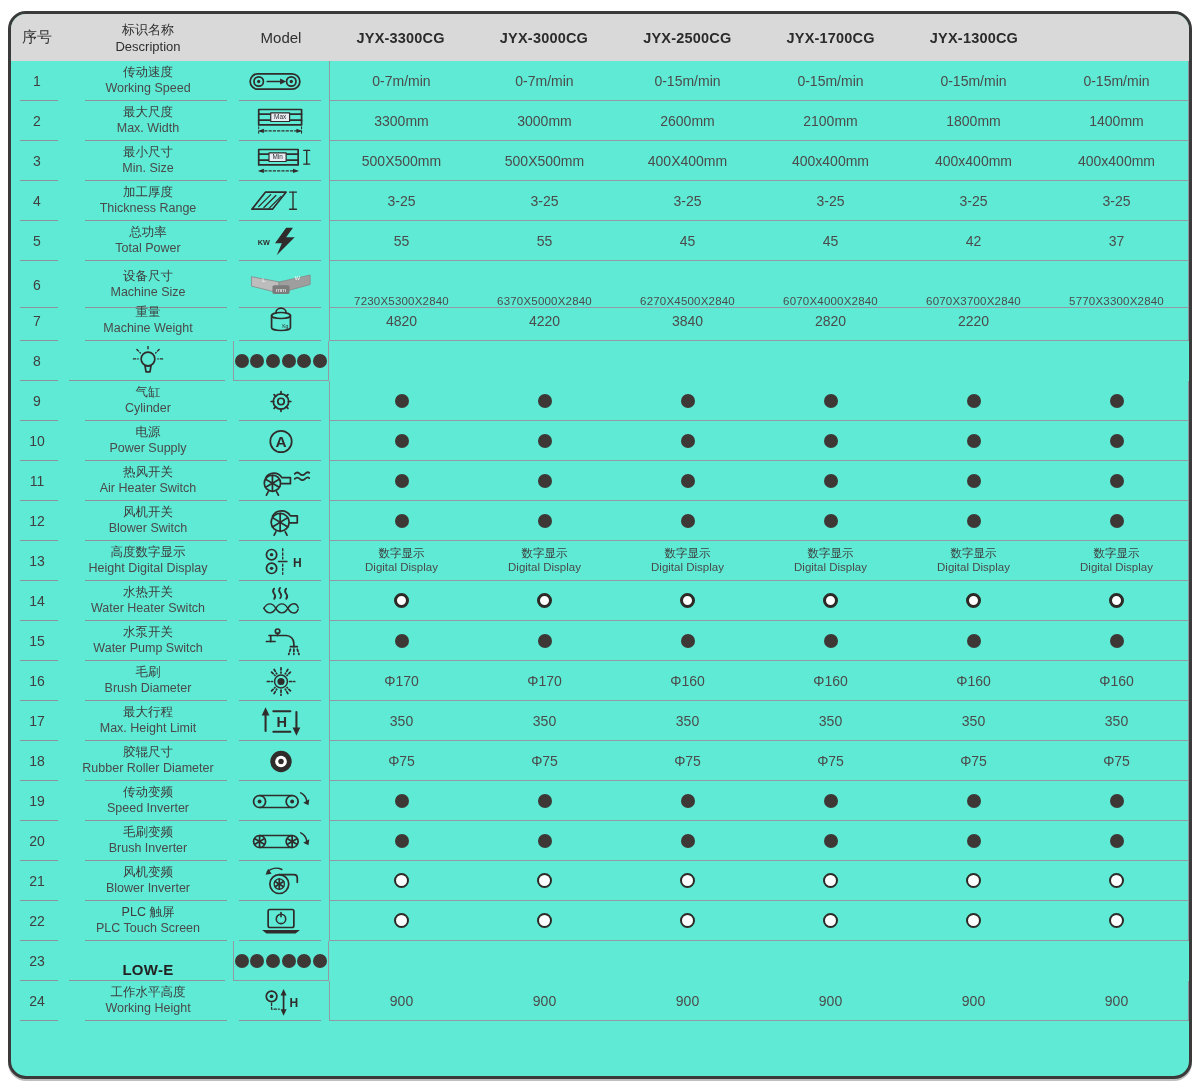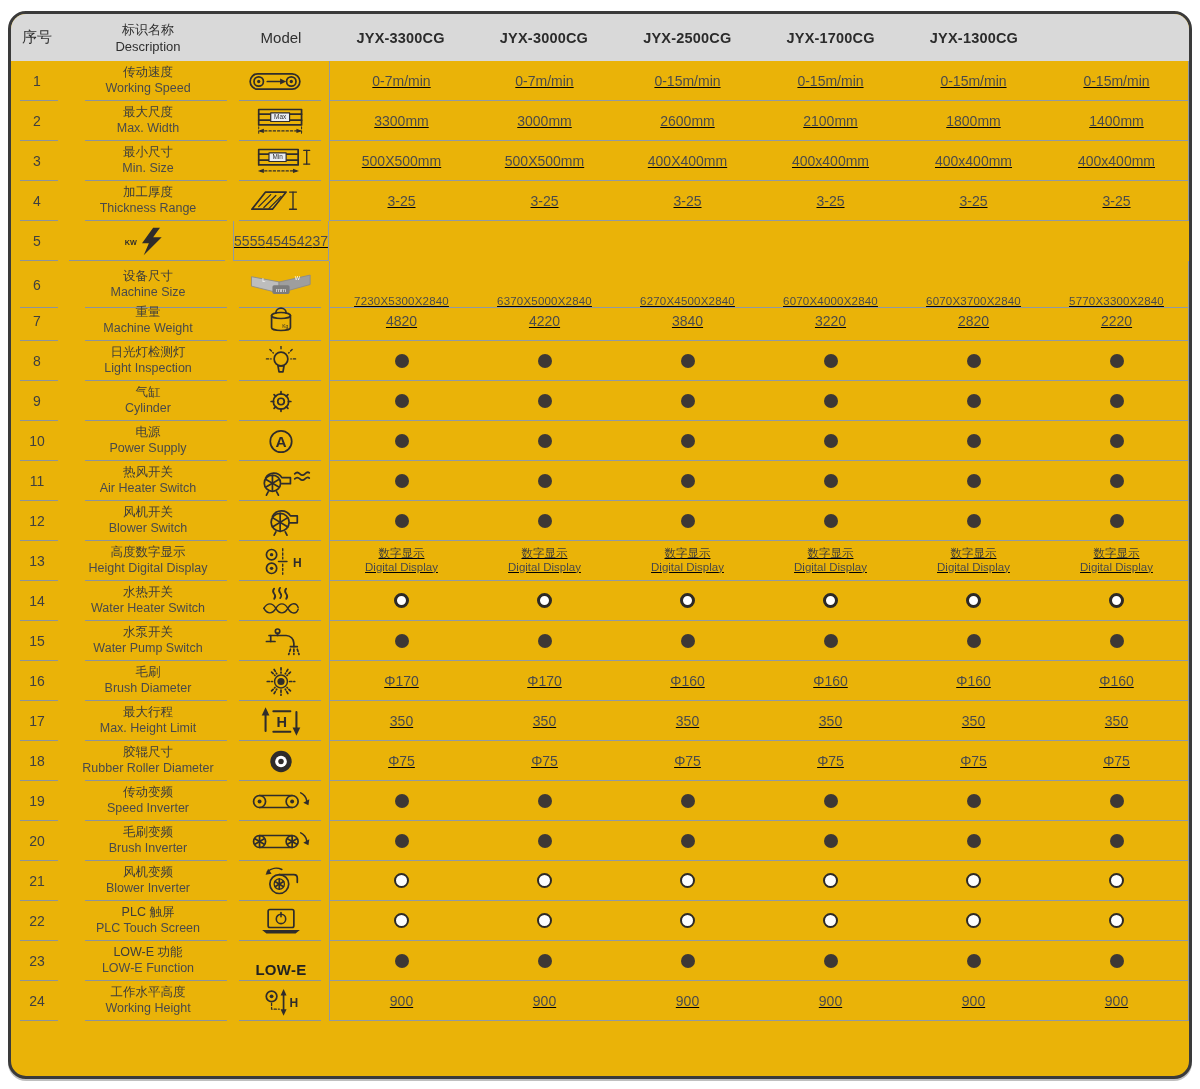--- a/index.html
+++ b/index.html
@@ -1,31 +1,31 @@
 <!DOCTYPE html>
 <html><head>
 <meta charset="utf-8">
 <style>
   html,body{margin:0;padding:0;background:#ffffff;}
   body{width:1200px;height:1089px;position:relative;font-family:"Liberation Sans","DejaVu Sans",sans-serif;}
   .table-wrap{
     position:absolute;left:8px;top:11px;width:1178px;height:1062px;
-    background:#eab308;border:3px solid #3a3a3a;border-radius:18px;
+    background:#5eead4;border:3px solid #3a3a3a;border-radius:18px;
     overflow:hidden;box-shadow:0 2px 0 rgba(0,0,0,.25);
   }
   .grid-row{display:grid;grid-template-columns:52px 170px 96px 1fr;align-items:stretch;}
   .header-row{background:#d9d9d9;height:47px;}
   .body-row{height:40px;}
   .cell{display:flex;flex-direction:column;align-items:center;justify-content:center;position:relative;}
   
   .body-row .cell.num::after{content:"";position:absolute;left:9px;right:5px;bottom:0;border-bottom:1.6px solid #8d939b;}
   .body-row .cell.desc::after{content:"";position:absolute;left:22px;right:6px;bottom:0;border-bottom:1.6px solid #8d939b;}
   .body-row .cell.model::after{content:"";position:absolute;left:6px;right:8px;bottom:0;border-bottom:1.6px solid #8d939b;}
   .values{display:grid;grid-template-columns:repeat(6,1fr);align-items:stretch;}
-  .body-row .values{border-left:1.6px solid #9199a3;border-right:1.6px solid #9199a3;border-bottom:1.6px solid #9199a3;text-decoration:underline;}
+  .body-row .values{border-left:1.6px solid #9199a3;border-right:1.6px solid #9199a3;border-bottom:1.6px solid #9199a3;}
   .vcell{display:flex;flex-direction:column;align-items:center;justify-content:center;}
   .num{font-size:14px;color:#3f3f3f;}
   .hdr-num{font-size:15px;color:#2f2f2f;}
   .desc .cn{font-size:12.5px;color:#3c3c3c;line-height:1.25;}
   .desc .en{font-size:12.5px;color:#4a4a4a;line-height:1.25;}
   .hdr-desc .cn,.hdr-desc .en{font-size:13px;color:#2f2f2f;}
   .hdr-model{font-size:15px;color:#2f2f2f;}
   .model-name{font-size:14.5px;font-weight:bold;color:#2b2b2b;letter-spacing:.2px;}
   .val-text{font-size:14px;color:#4b4b4b;}
   .val-small{font-size:11.5px;color:#4b4b4b;letter-spacing:.2px;margin-top:34px;}
@@ -242,20 +242,24 @@
           <div class="vcell">
             <div class="val-text">3-25</div>
           </div>
           <div class="vcell">
             <div class="val-text">3-25</div>
           </div>
         </div>
       </div>
       <div class="grid-row body-row">
         <div class="cell num">5</div>
+        <div class="cell desc">
+          <div class="cn">总功率</div>
+          <div class="en">Total Power</div>
+        </div>
         <div class="cell model">
           <span class="micon">
             <svg viewBox="0 0 84 36" xmlns="http://www.w3.org/2000/svg">
               <text x="22" y="22" font-size="8.5" font-weight="bold" text-anchor="middle">KW</text>
               <polygon class="f" points="48,2 35,20 43,20 37,34 58,13 48,13 56,2"></polygon>
             </svg>
           </span>
         </div>
         <div class="values">
           <div class="vcell">
@@ -337,36 +341,29 @@
           <div class="vcell">
             <div class="val-text">4820</div>
           </div>
           <div class="vcell">
             <div class="val-text">4220</div>
           </div>
           <div class="vcell">
             <div class="val-text">3840</div>
           </div>
           <div class="vcell">
-            <div class="val-text">3220</div>
-          </div>
-          <div class="vcell">
             <div class="val-text">2820</div>
           </div>
           <div class="vcell">
             <div class="val-text">2220</div>
           </div>
         </div>
       </div>
       <div class="grid-row body-row">
         <div class="cell num">8</div>
-        <div class="cell desc">
-          <div class="cn">日光灯检测灯</div>
-          <div class="en">Light Inspection</div>
-        </div>
         <div class="cell model">
           <span class="micon">
             <svg viewBox="0 0 84 36" xmlns="http://www.w3.org/2000/svg">
               <circle cx="42" cy="15" r="8"></circle>
               <path d="M38.5,23 h7 l-1.2,7 h-4.6 z"></path>
               <line class="d" x1="42" y1="0.5" x2="42" y2="5" style="stroke-width:1.6"></line>
               <line class="d" x1="29" y1="4" x2="33" y2="8" style="stroke-width:1.6"></line>
               <line class="d" x1="55" y1="4" x2="51" y2="8" style="stroke-width:1.6"></line>
               <line class="d" x1="25" y1="15" x2="30.5" y2="15" style="stroke-width:1.6"></line>
               <line class="d" x1="59" y1="15" x2="53.5" y2="15" style="stroke-width:1.6"></line>
@@ -993,24 +990,20 @@
           <div class="vcell">
             <span class="ring-thin"></span>
           </div>
           <div class="vcell">
             <span class="ring-thin"></span>
           </div>
         </div>
       </div>
       <div class="grid-row body-row">
         <div class="cell num">23</div>
-        <div class="cell desc">
-          <div class="cn">LOW-E 功能</div>
-          <div class="en">LOW-E Function</div>
-        </div>
         <div class="cell model">
           <div class="lowe">LOW-E</div>
         </div>
         <div class="values">
           <div class="vcell">
             <span class="dot"></span>
           </div>
           <div class="vcell">
             <span class="dot"></span>
           </div>

